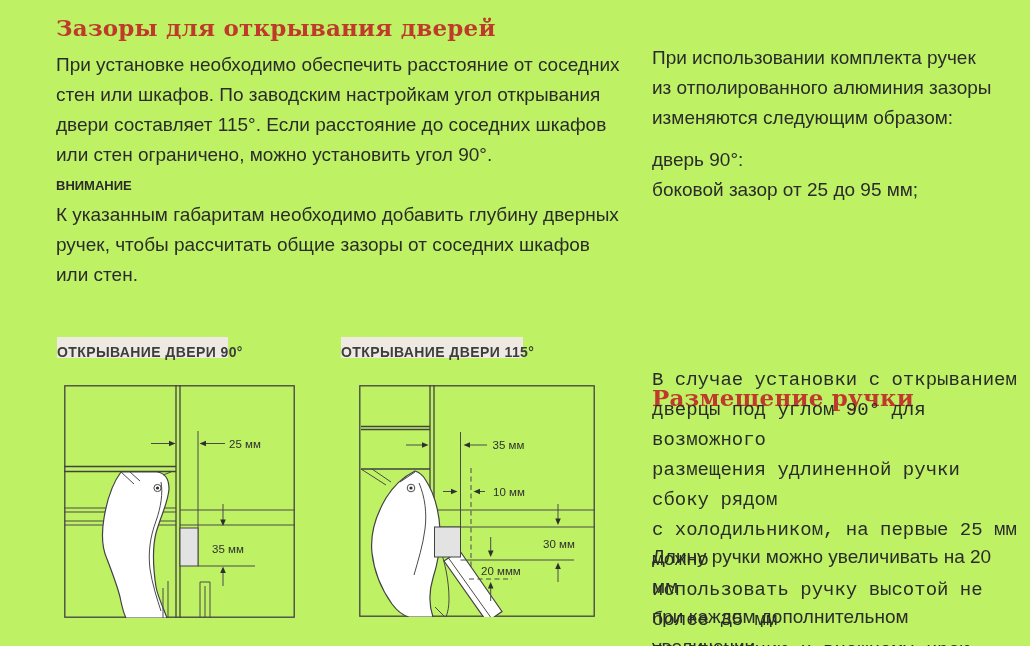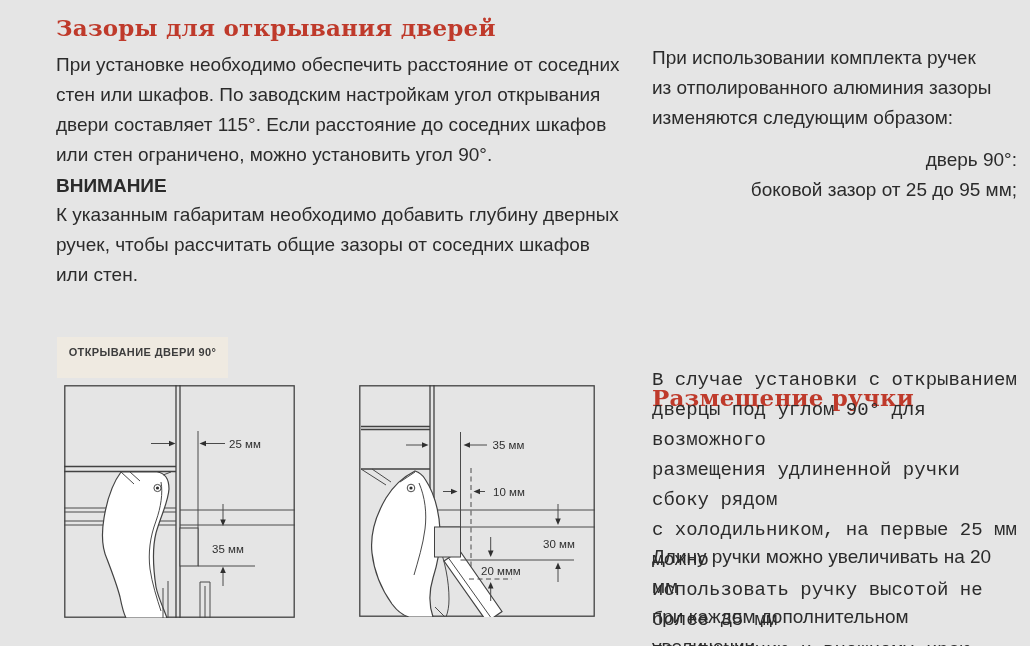--- a/index.html
+++ b/index.html
@@ -1,24 +1,24 @@
 <!DOCTYPE html>
 <html style="--accent: #bf3a2b; --barbg: #efeae1;"><head>
 <meta charset="utf-8">
 <style>
   html,body{margin:0;padding:0;background:#fff;}
-  .page{position:relative;width:1030px;height:646px;background:#e5e5e5;overflow:hidden;
+  .page{position:relative;width:1030px;height:646px;background:#bef264;overflow:hidden;
         font-family:"Liberation Sans",sans-serif;color:#2b2b2b;}
   .abs{position:absolute;}
   .serif-heading{font-family:"DejaVu Serif",serif;font-weight:700;font-size:23px;
         color:var(--accent,#bf3a2b);letter-spacing:0.2px;white-space:nowrap;}
   .body-text{font-size:19px;line-height:30px;white-space:pre-line;}
-  .warn-heading{font-size:19px;line-height:30px;font-weight:700;}
-  .bar{background:var(--barbg,#efeae1);height:41px;line-height:31px;text-align:center;
-       font-size:11px;font-weight:700;color:#3d3d3d;letter-spacing:0.4px;white-space:nowrap;}
+  .warn-heading{font-size:13px;line-height:30px;font-weight:700;}
+  .bar{background:var(--barbg,#efeae1);height:21px;line-height:31px;text-align:center;
+       font-size:14px;font-weight:700;color:#3d3d3d;letter-spacing:0.4px;white-space:nowrap;}
   svg text{font-family:"Liberation Sans",sans-serif;font-size:11.5px;fill:#2f2f2f;}
   .dline{stroke:#424242;stroke-width:1.3;fill:none;}
   .dthin{stroke:#4a4a4a;stroke-width:1;fill:none;}
   .dfill{fill:#2f2f2f;stroke:none;}
   .dash{stroke-dasharray:5 3.5;}
   .spacer{fill:#e3e3e3;stroke:#424242;stroke-width:1;}
   .door{fill:#ffffff;stroke:#424242;stroke-width:1.2;}
 </style>
 </head>
 <body>
@@ -35,38 +35,39 @@
   <div class="abs warn-heading" style="left:56px;top:171px;">ВНИМАНИЕ</div>
 
   <div class="abs body-text" style="left:652px;top:43px;width:365px;">При использовании комплекта ручек
 из отполированного алюминия зазоры
 изменяются следующим образом:</div>
 
   <div class="abs body-text" style="left:56px;top:200px;width:580px;">К указанным габаритам необходимо добавить глубину дверных
 ручек, чтобы рассчитать общие зазоры от соседних шкафов
 или стен.</div>
 
-  <div class="abs body-text" style="left:652px;top:145px;width:365px;text-align:right;">дверь 90°:
+  <div class="abs body-text" style="left:652px;top:145px;width:365px;">дверь 90°:
 боковой зазор от 25 до 95 мм;</div>
 
 
   <div class="abs serif-heading" style="left:652px;top:338px;margin-top:46px;">Размещение ручки</div>
 
   <div class="abs body-text" style="left:652px;top:365px;width:365px;font-family:Liberation Mono, monospace;">В случае установки с открыванием
 дверцы под углом 90° для возможного
 размещения удлиненной ручки сбоку рядом
 с холодильником, на первые 25 мм можно
 использовать ручку высотой не более 35 мм
 по отношению к внешнему краю панели.</div>
 
   <div class="abs body-text" style="left:652px;top:542px;width:365px;">Длину ручки можно увеличивать на 20 мм
 при каждом дополнительном увеличении
 расстояния от ниши на 10 мм.</div>
 
   <div class="abs bar" style="left:57px;top:337px;width:171px;">ОТКРЫВАНИЕ ДВЕРИ 90°</div>
+  <div class="abs bar" style="left:341px;top:337px;width:182px;">ОТКРЫВАНИЕ ДВЕРИ 115°</div>
 
   <svg class="abs" style="left:64px;top:385px;" width="231" height="233" viewBox="0 0 231 233">
     <rect class="dline" x="0.8" y="0.8" width="229.4" height="231.4"></rect>
 
     <g>
       <path class="dline" d="M 0,81.5 H 112 M 0,86.5 H 112"></path>
     </g>
 
     <g>
       <path class="dline" d="M 112,0 V 233 M 116,0 V 233"></path>

